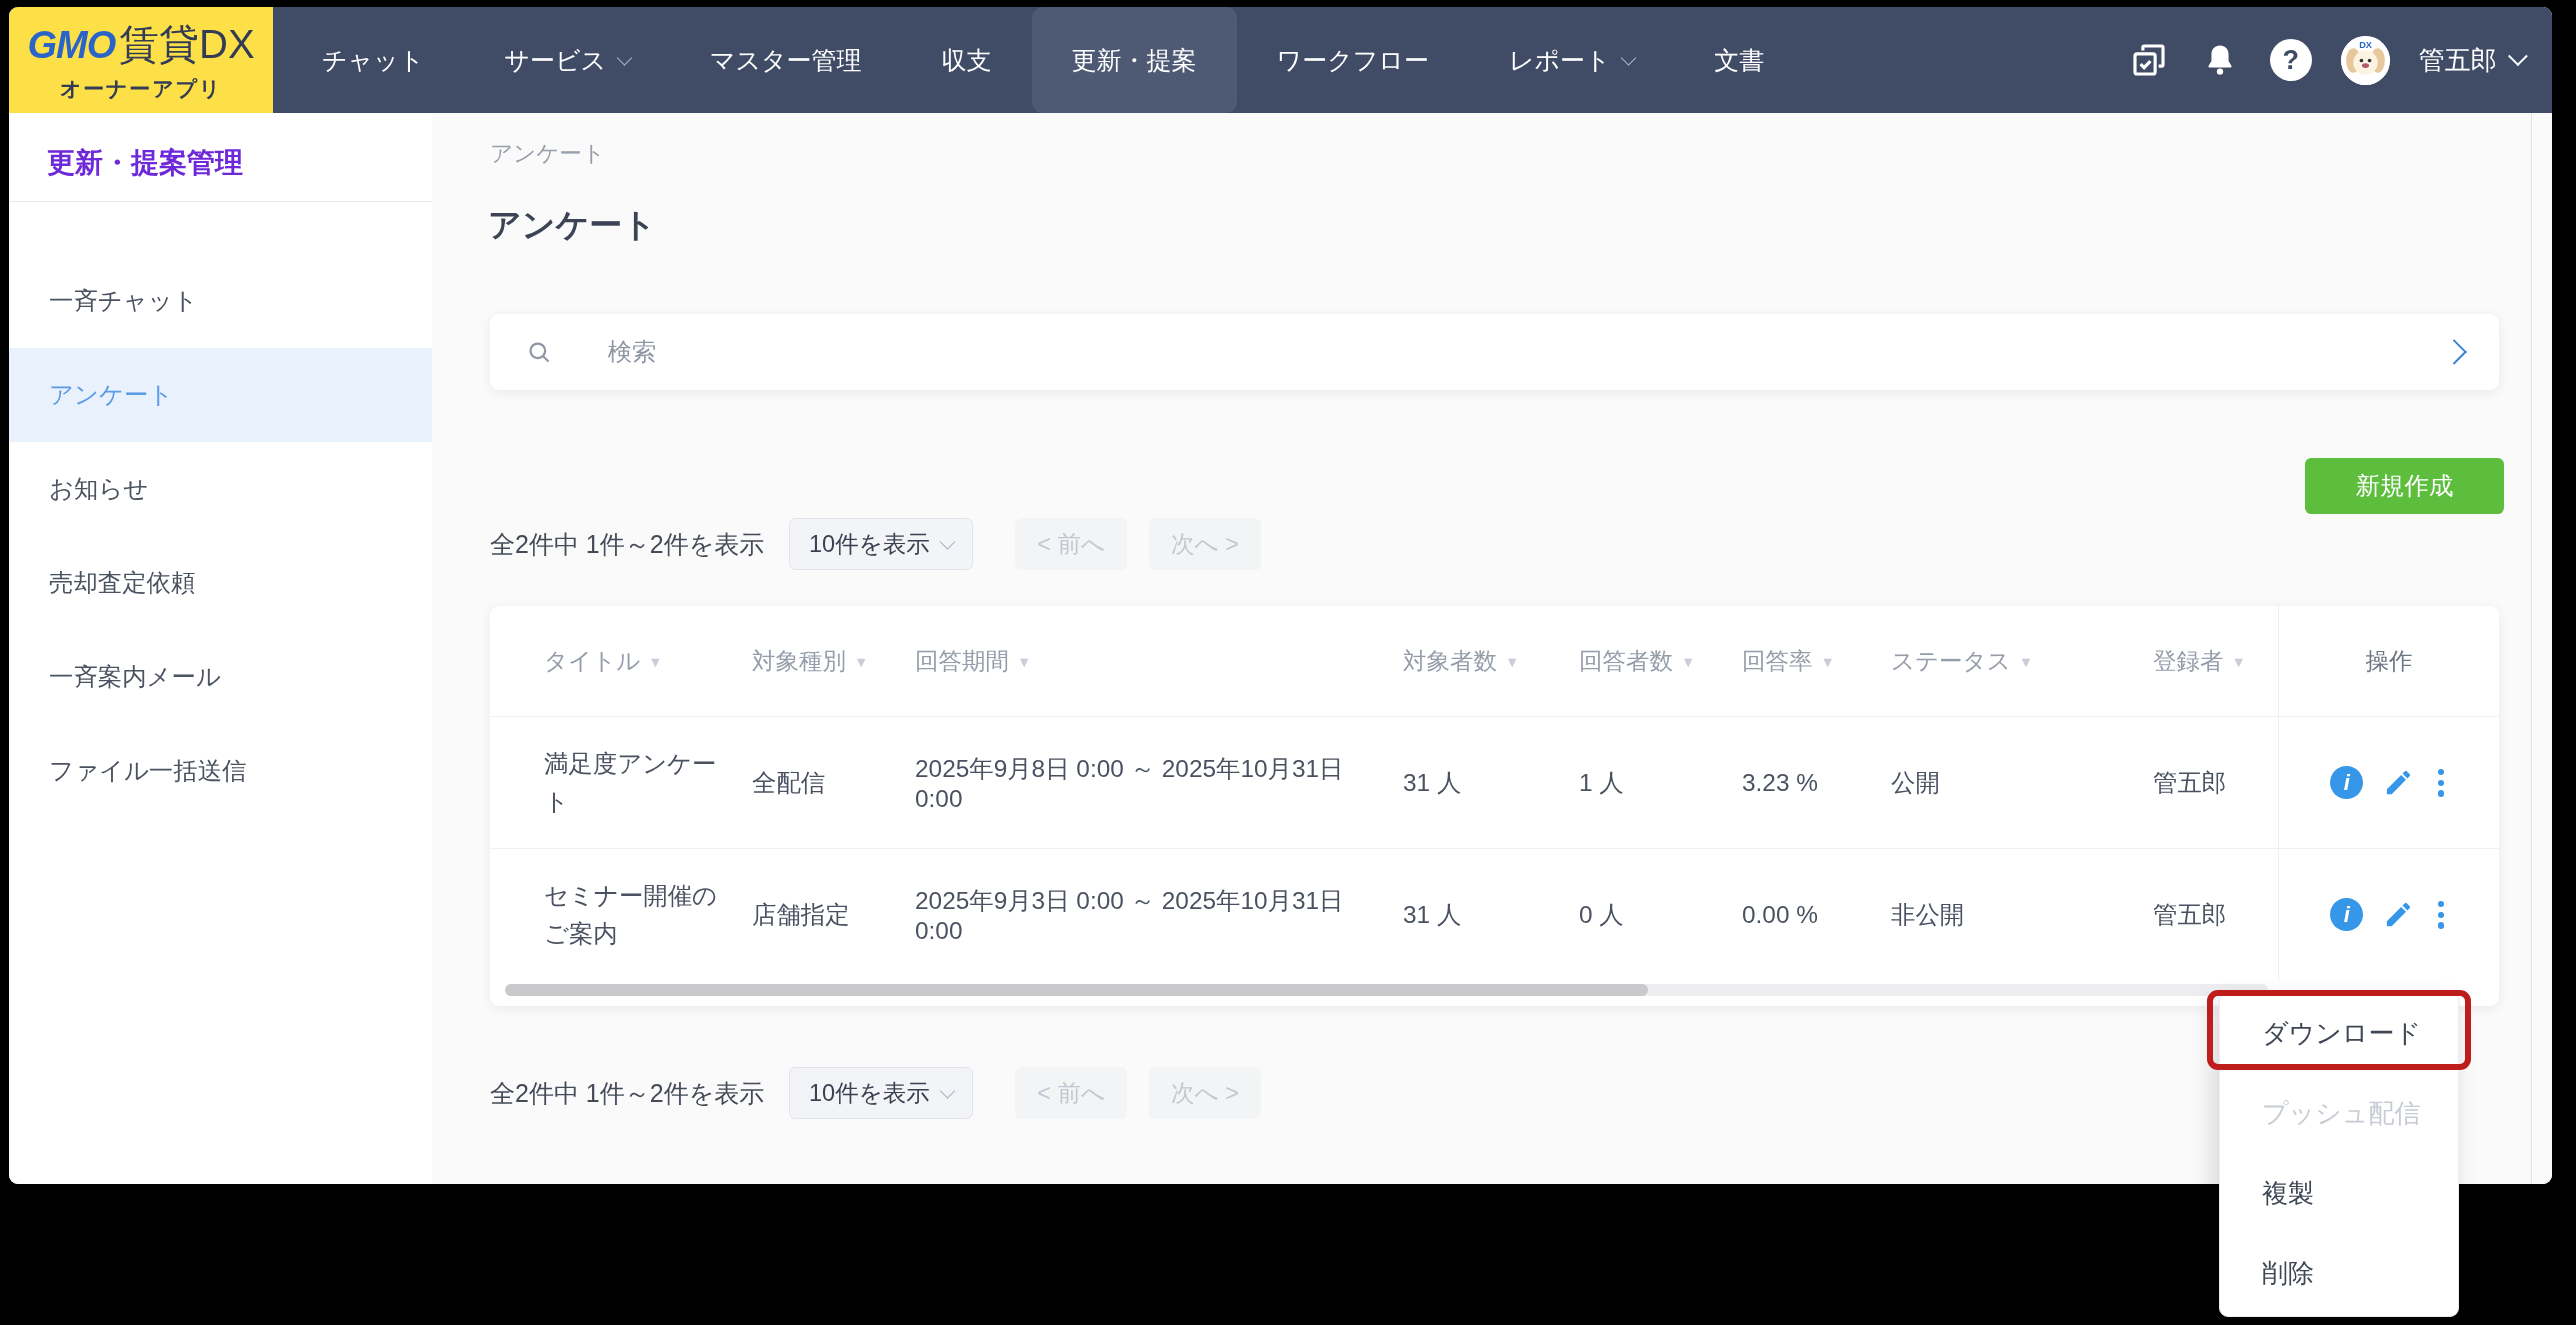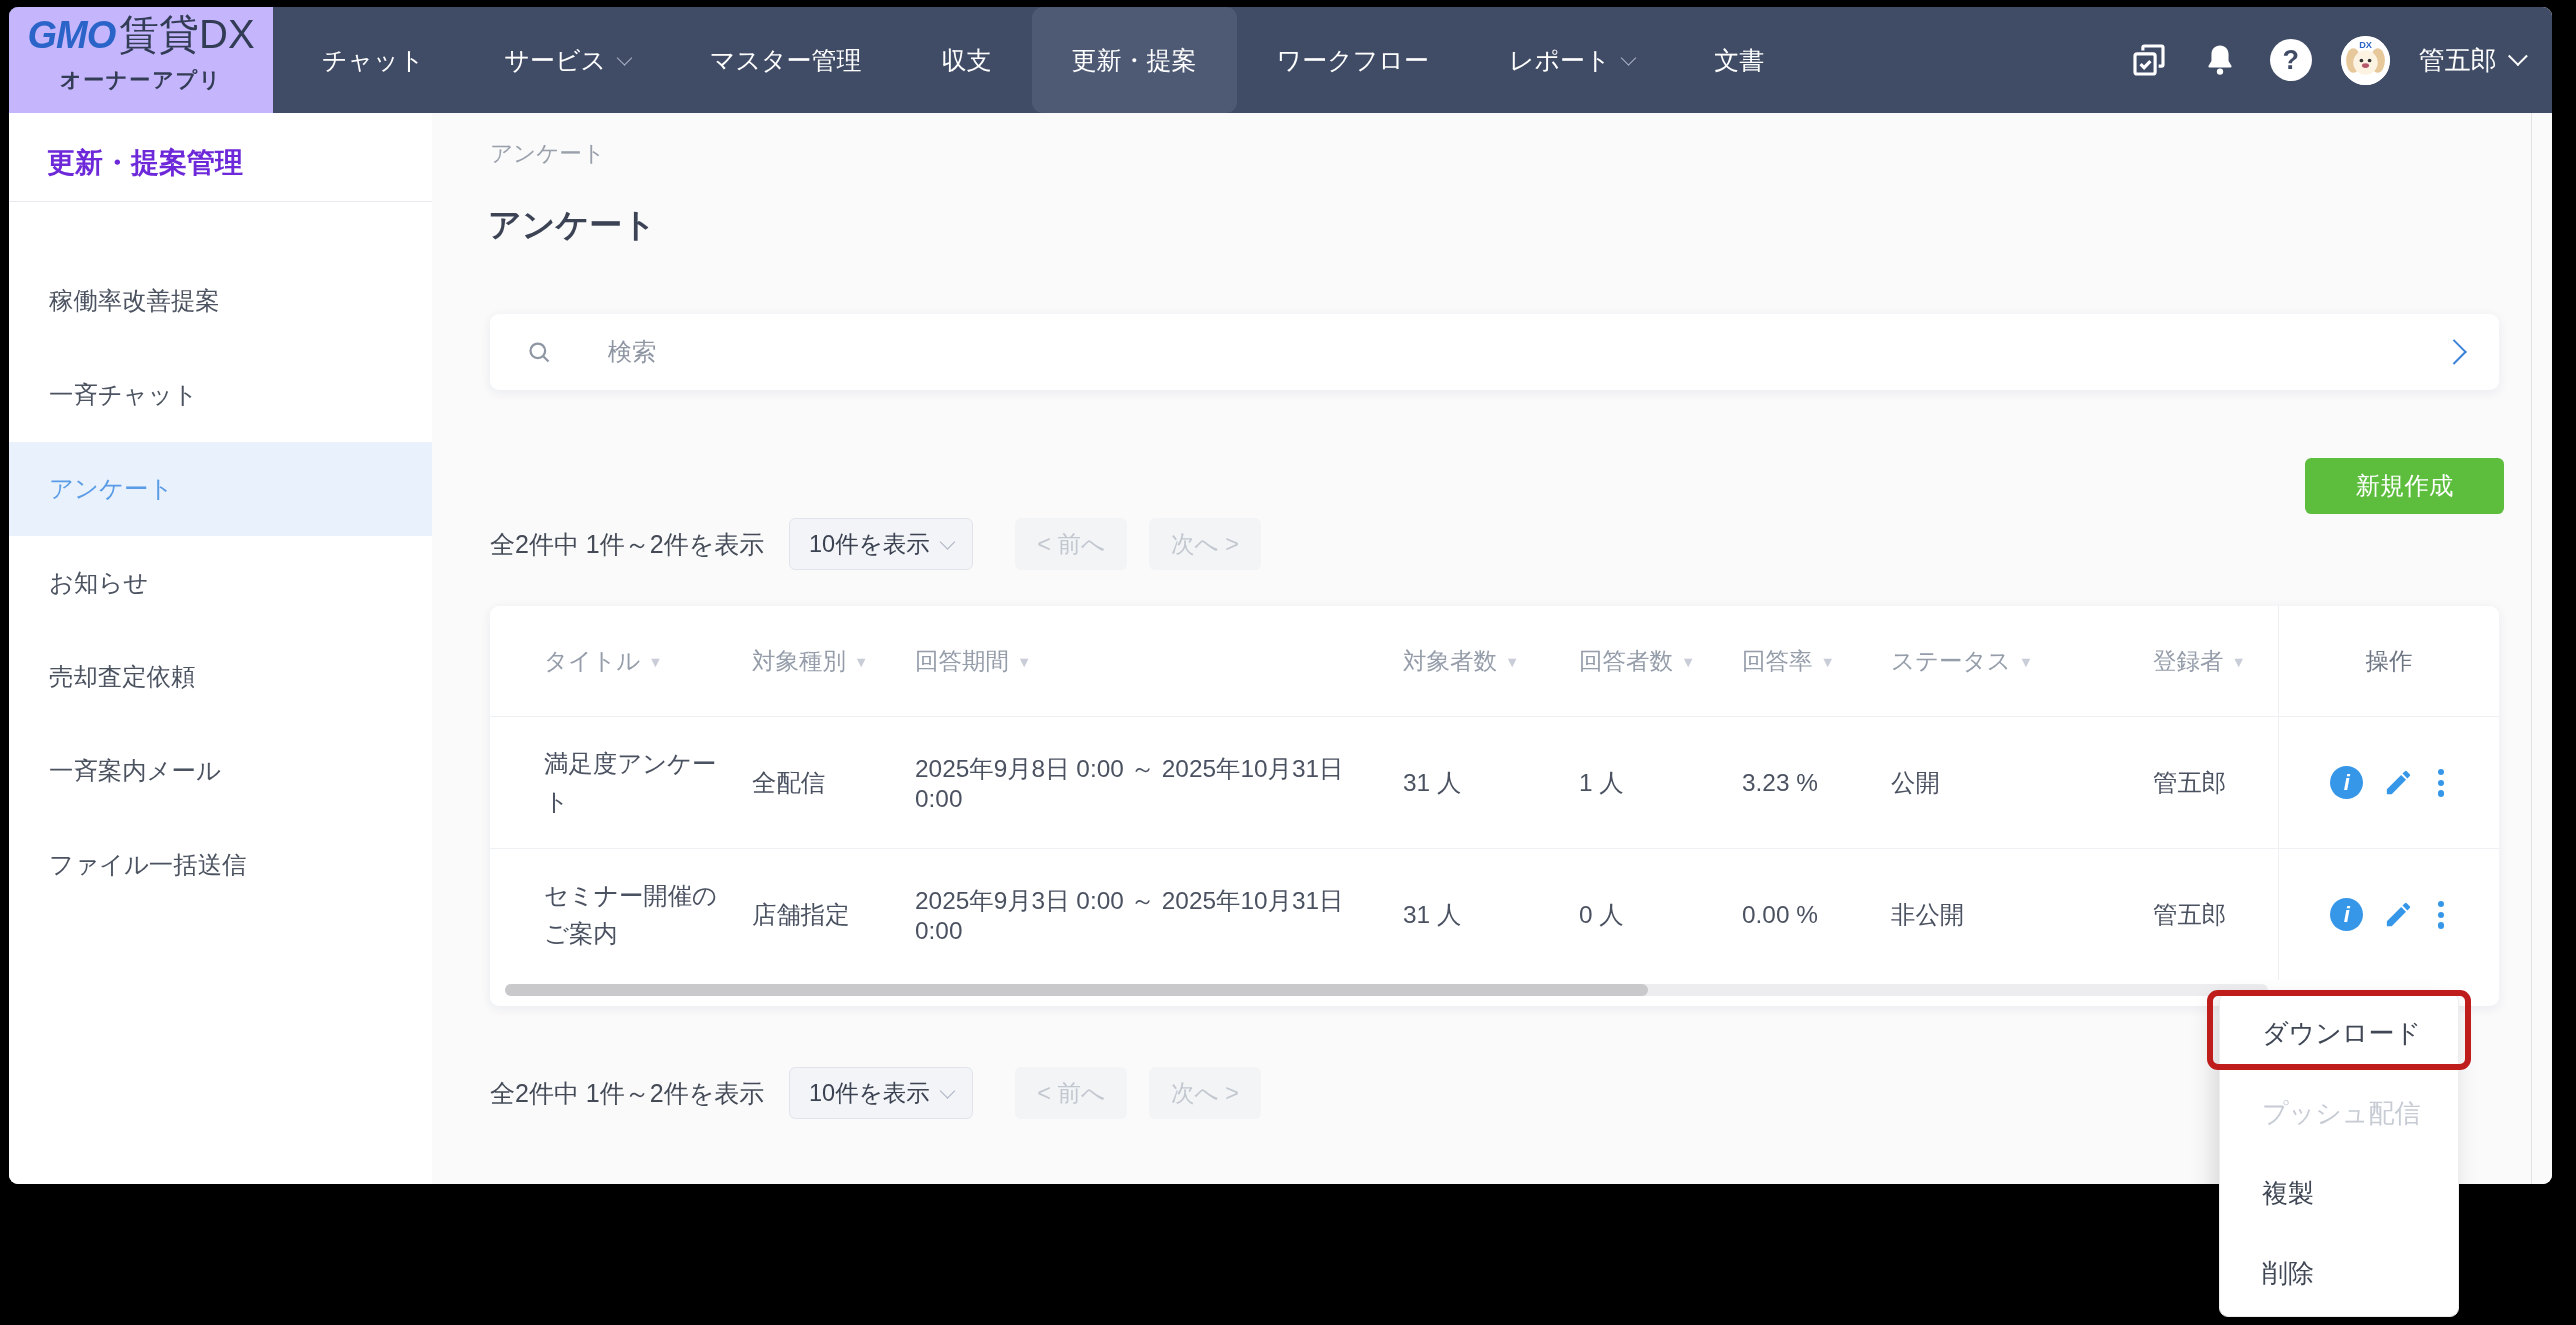--- a/index.html
+++ b/index.html
@@ -1,21 +1,21 @@
 <!DOCTYPE html>
 <html style="font-size:14.5px"><head>
 <meta charset="utf-8">
 <style>
   html,body{margin:0;padding:0;width:2576px;height:1325px;background:#000;position:relative;overflow:hidden;
     font-family:"Liberation Sans","DejaVu Sans",sans-serif;}
   .screen{position:absolute;left:9px;top:7.2px;width:2543px;height:1177px;background:#fff;border-radius:9px;overflow:hidden;}
 
   
   .topnav{position:absolute;left:0;top:0;right:0;height:106px;background:#404c66;display:flex;align-items:stretch;}
-  .logo{width:264px;background:#c4b5fd;display:flex;flex-direction:column;align-items:center;gap:3.6px;cursor:pointer;}
+  .logo{width:264px;background:#fde047;display:flex;flex-direction:column;align-items:center;justify-content:center;gap:3.6px;cursor:pointer;}
   .logo-line1{display:flex;align-items:baseline;gap:3.6px;}
   .logo-gmo{font-size:38px;font-weight:bold;font-style:italic;color:#2a64c8;letter-spacing:-0.9px;}
   .logo-brand{font-size:40px;font-weight:normal;color:#323c55;}
   .logo-sub{font-size:21px;font-weight:bold;color:#323c55;letter-spacing:1.8px;}
   .nav-items{display:flex;align-items:stretch;margin-left:9px;}
   .nav-item{display:flex;align-items:center;padding:0 40px;color:#fff;font-size:25px;cursor:pointer;white-space:nowrap;}
   .nav-item.active{background:#4e5a74;border-radius:11px;}
   .caret{display:inline-block;width:10px;height:10px;border-right:1.8px solid #aab2c4;border-bottom:1.8px solid #aab2c4;transform:rotate(45deg) translate(-1.8px,-1.8px);margin-left:12.7px;}
   .nav-right{margin-left:auto;display:flex;align-items:center;gap:29px;padding-right:27px;}
   .hicon{width:42px;height:42px;display:flex;align-items:center;justify-content:center;cursor:pointer;}
@@ -156,23 +156,20 @@
         <span class="caret-user"></span>
       </div>
     </div>
   </div>
 
   <div class="sidebar">
     <div class="sb-title">更新・提案管理</div>
     <div class="sb-divider"></div>
     <div class="sb-list">
       <div class="sb-item">
-          <span>稼働率改善提案</span>
-        </div>
-      <div class="sb-item">
           <span>一斉チャット</span>
         </div>
       <div class="sb-item active">
           <span>アンケート</span>
         </div>
       <div class="sb-item">
           <span>お知らせ</span>
         </div>
       <div class="sb-item">
           <span>売却査定依頼</span>

